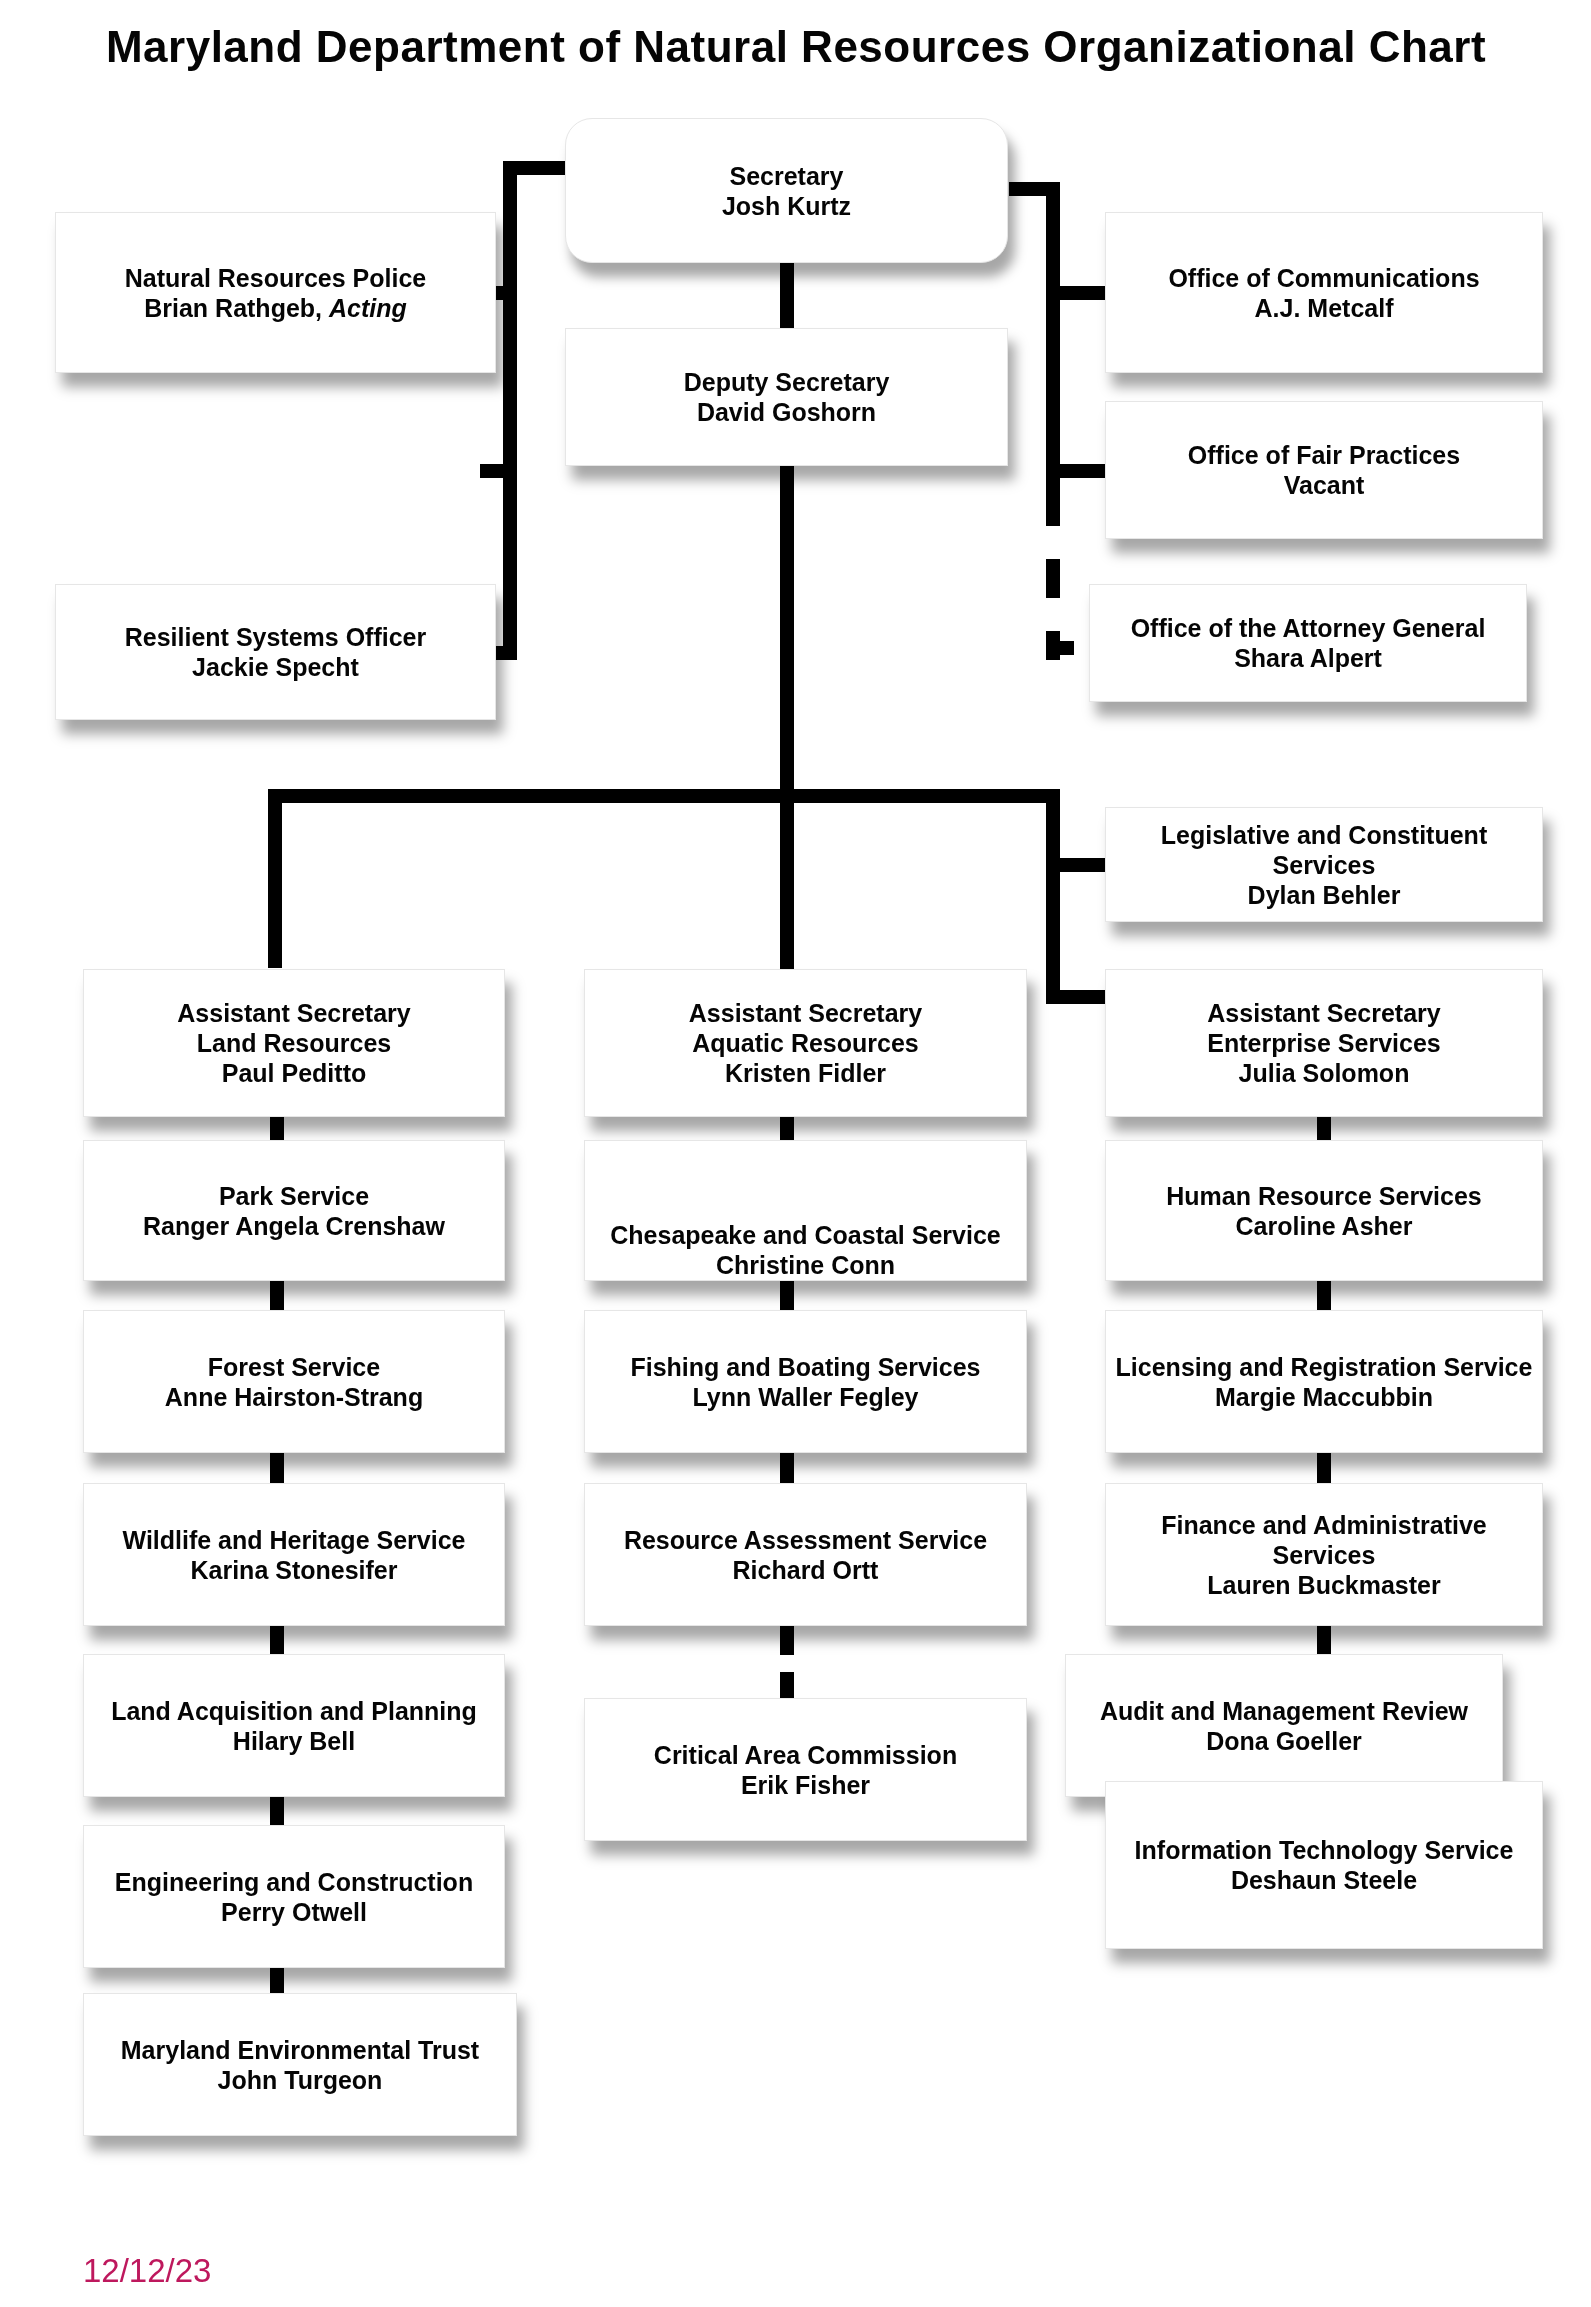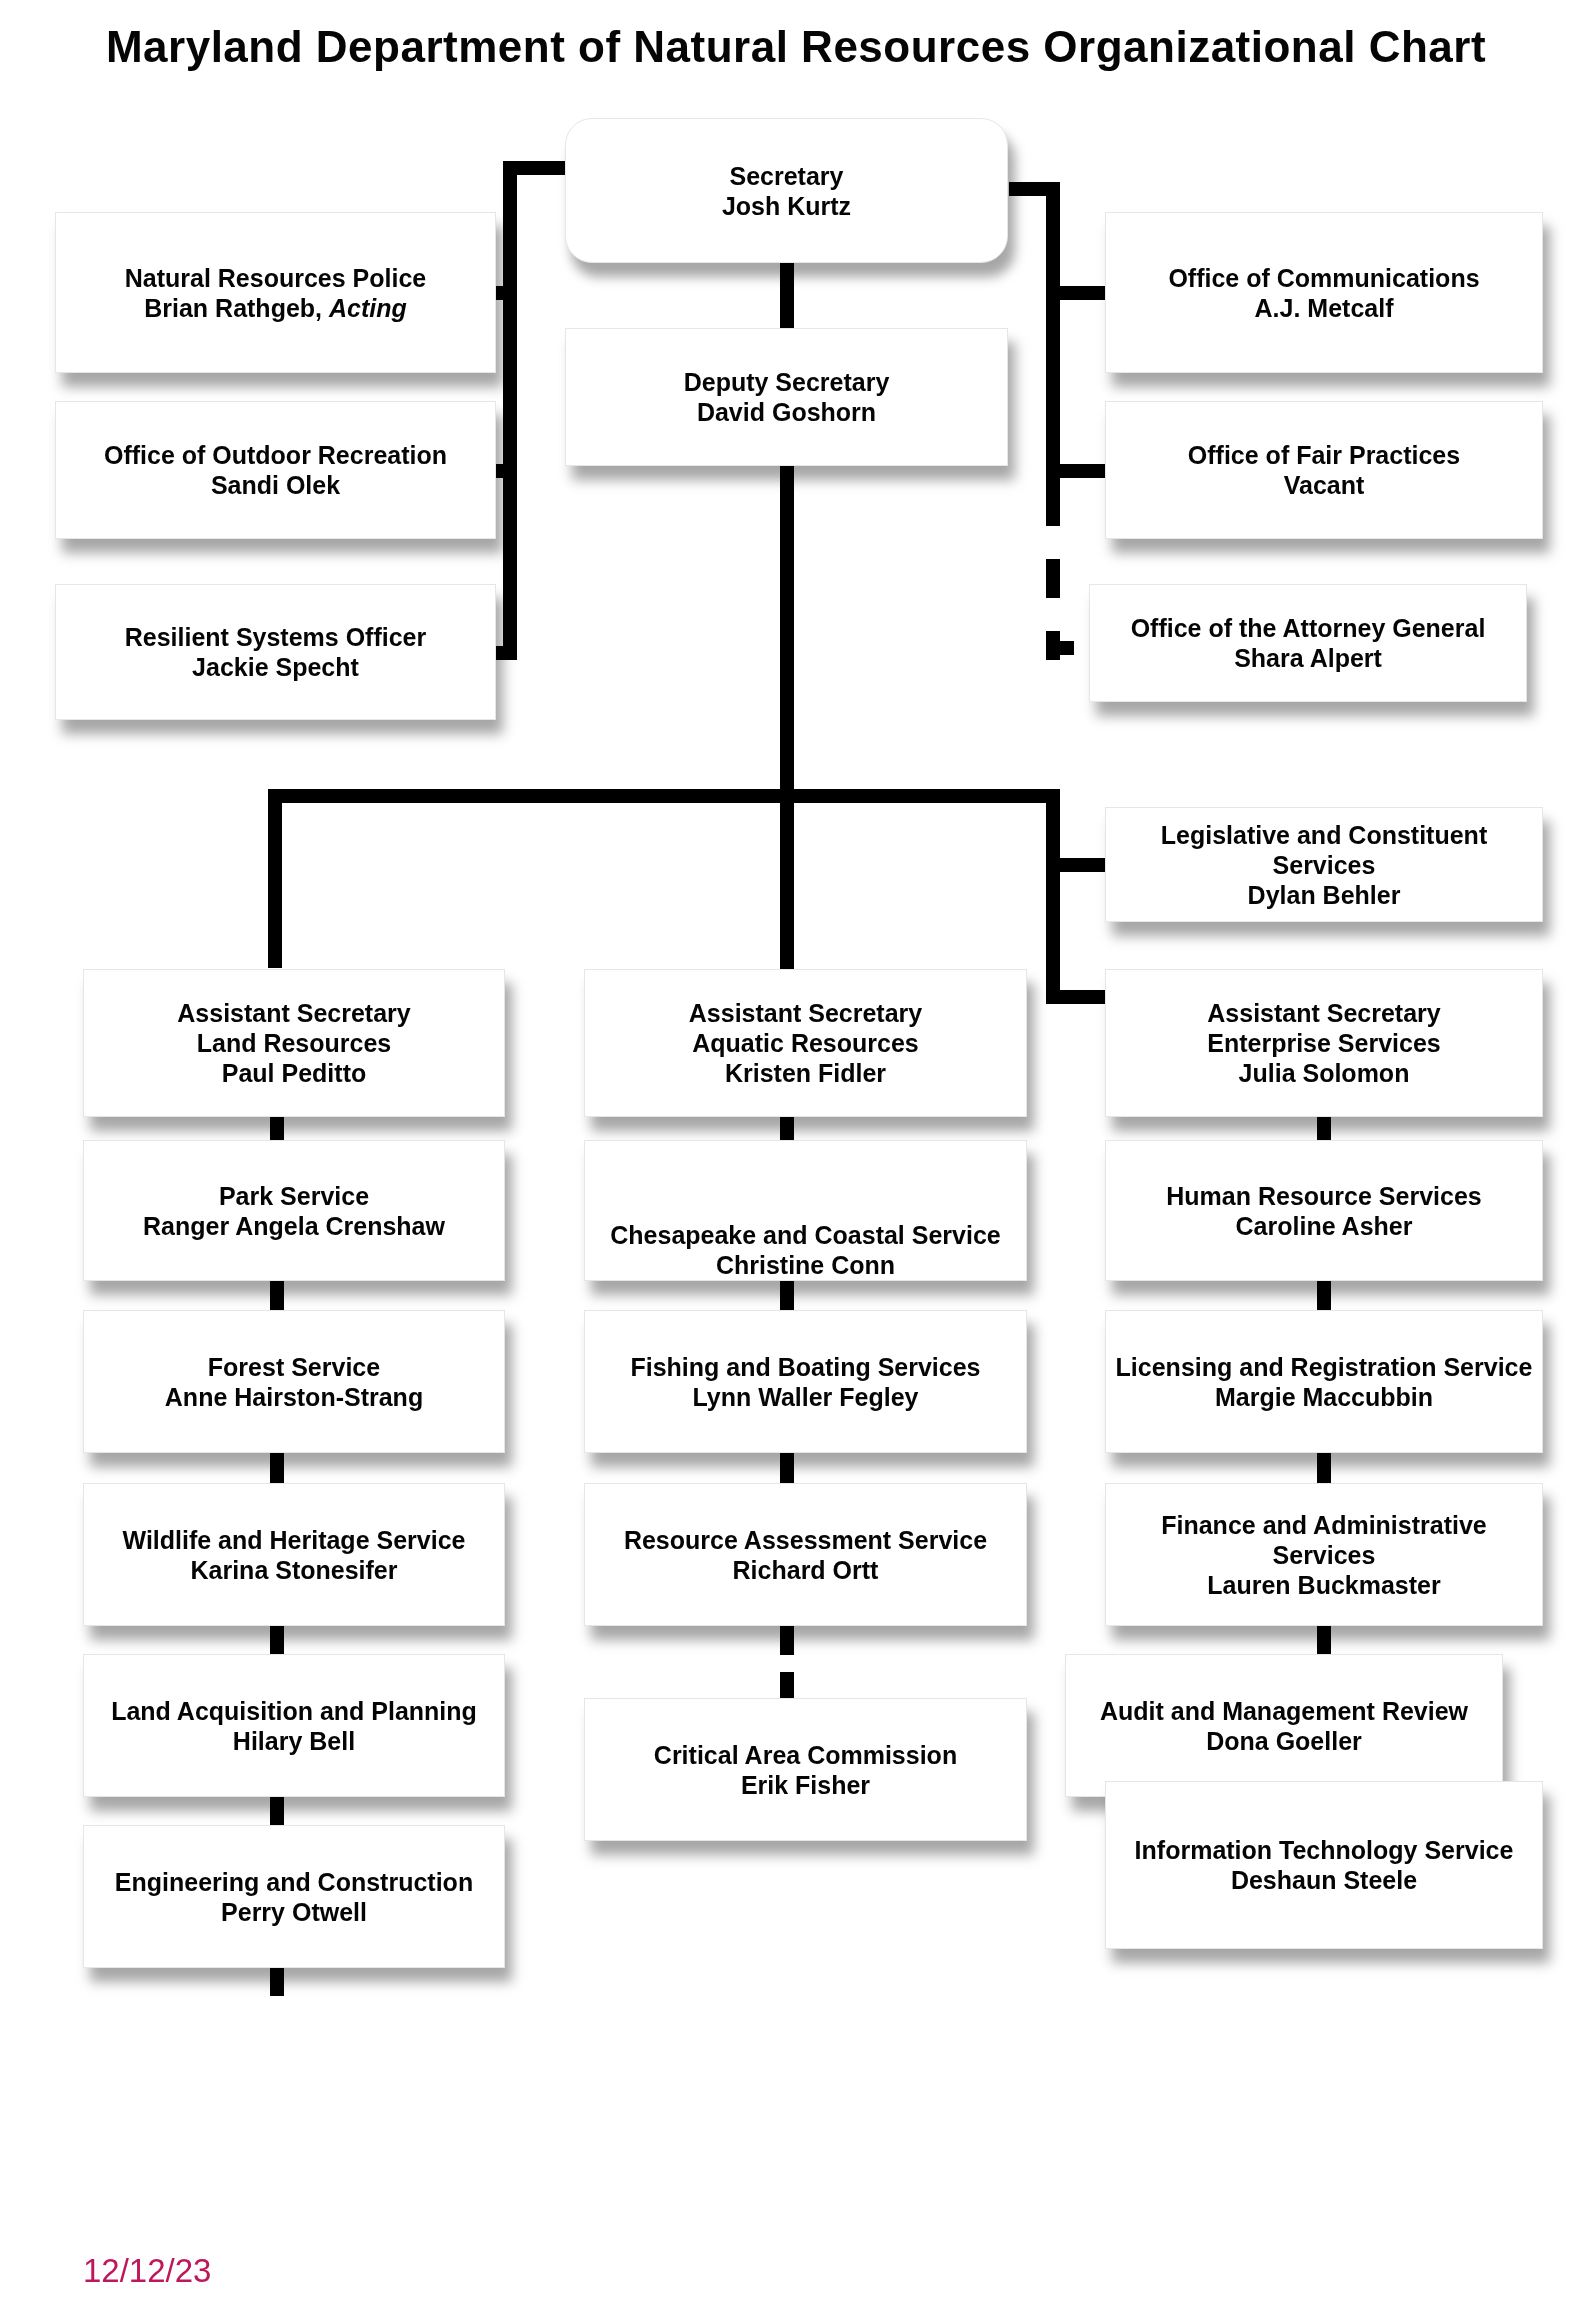--- a/index.html
+++ b/index.html
@@ -75,24 +75,20 @@
   <div class="box" style="left:565px;top:328px;width:443px;height:138px;">
     <div>Deputy Secretary</div>
     <div>David Goshorn</div>
   </div>
 
   <div class="box" style="left:55px;top:212px;width:441px;height:161px;">
     <div>Natural Resources Police</div>
     <div><span>Brian Rathgeb,</span> <span class="it">Acting</span></div>
   </div>
 
-  <div class="box" style="left:55px;top:401px;width:441px;height:138px;">
-    <div>Office of Outdoor Recreation</div>
-    <div>Sandi Olek</div>
-  </div>
 
   <div class="box" style="left:55px;top:584px;width:441px;height:136px;">
     <div>Resilient Systems Officer</div>
     <div>Jackie Specht</div>
   </div>
 
   <div class="box" style="left:1105px;top:212px;width:438px;height:161px;">
     <div>Office of Communications</div>
     <div>A.J. Metcalf</div>
   </div>
@@ -193,17 +189,21 @@
   <div class="box" style="left:83px;top:1825px;width:422px;height:143px;">
     <div>Engineering and Construction</div>
     <div>Perry Otwell</div>
   </div>
 
   <div class="box" style="left:1105px;top:1781px;width:438px;height:168px;">
     <div>Information Technology Service</div>
     <div>Deshaun Steele</div>
   </div>
 
+  <div class="box" style="left:83px;top:1993px;width:434px;height:143px;">
+    <div>Maryland Environmental Trust</div>
+    <div>John Turgeon</div>
+  </div>
 
   <div class="date-stamp">12/12/23</div>
 
 </div>
 
 
 </body></html>

